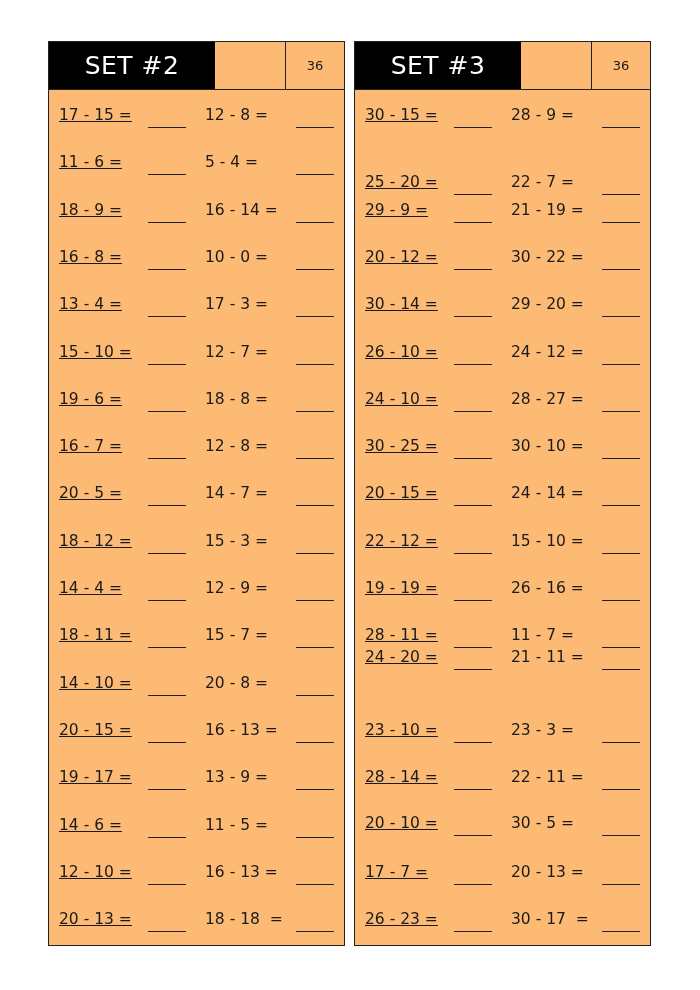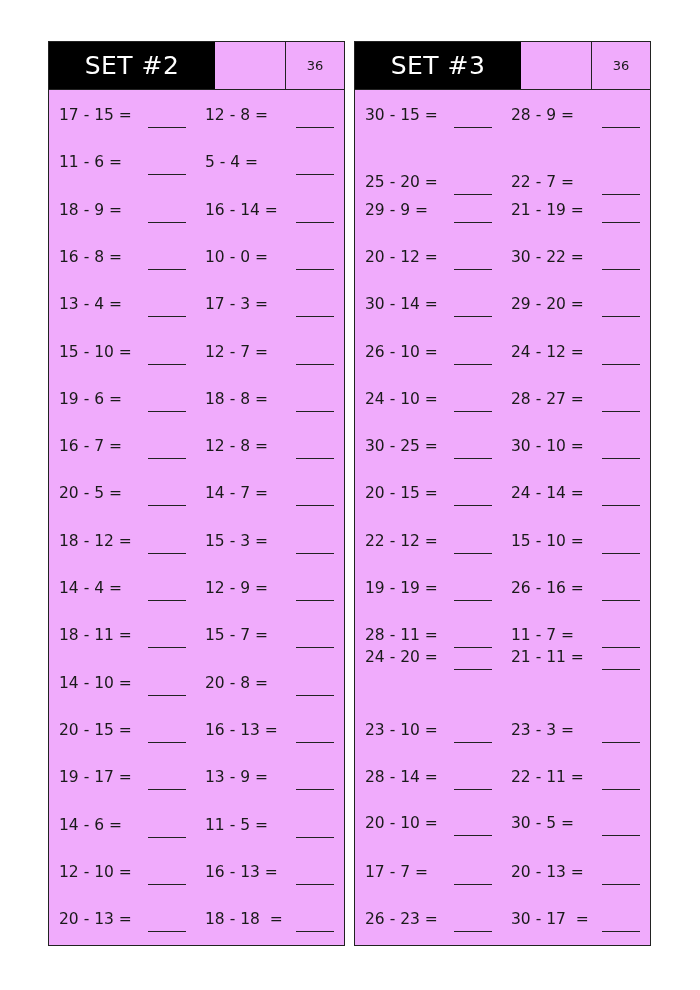--- a/index.html
+++ b/index.html
@@ -1,33 +1,33 @@
 <!DOCTYPE html>
 <html><head>
 <meta charset="utf-8">
 <style>
   html, body { margin: 0; padding: 0; background: #ffffff; }
   body { width: 700px; height: 990px; position: relative; overflow: hidden;
          font-family: "DejaVu Sans", "Liberation Sans", sans-serif; color: #1a1a1a; }
   .panel { position: absolute; top: 41px; width: 297px; height: 905px;
-           border: 1.5px solid #222; box-sizing: border-box; background: #f0abfc; }
+           border: 1.5px solid #222; box-sizing: border-box; background: #fdba74; }
   .panel.left { left: 48px; }
   .panel.right { left: 354px; }
   .header { position: absolute; top: 0; left: 0; right: 0; height: 47px;
             border-bottom: 1.5px solid #222; display: flex; }
   .title-box { width: 166px; background: #000; color: #fff; display: flex;
                align-items: center; justify-content: center;
                font-size: 25px; font-weight: normal; letter-spacing: 0.5px; }
   .blank-box { width: 71px; border-right: 1.5px solid #222; box-sizing: border-box; }
   .score-box { flex: 1; display: flex; align-items: center; justify-content: center;
                font-size: 13px; }
   .rows { position: absolute; top: 47px; left: 0; right: 0; }
   .row { position: absolute; left: 0; right: 0; height: 30px; }
   .prob { position: absolute; top: 0; font-size: 15.5px; line-height: 20px; white-space: pre; }
-  .prob.c1 { left: 10px; }
+  .prob.c1 { left: 10px; text-decoration: underline; }
   .prob.c2 { left: 156px; }
   .blank { position: absolute; top: 22px; width: 38px; height: 0; border-top: 1.6px solid #222; }
   .blank.b1 { left: 99px; }
   .blank.b2 { left: 247px; }
 </style>
 </head>
 <body>
 
 <div class="panel left">
   <div class="header">

